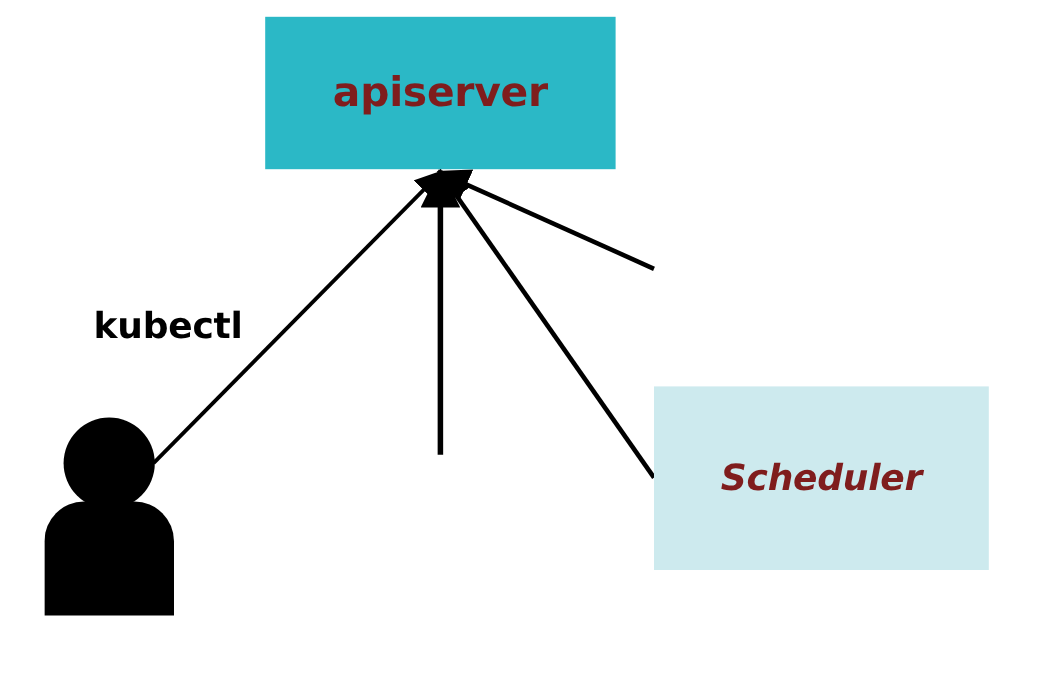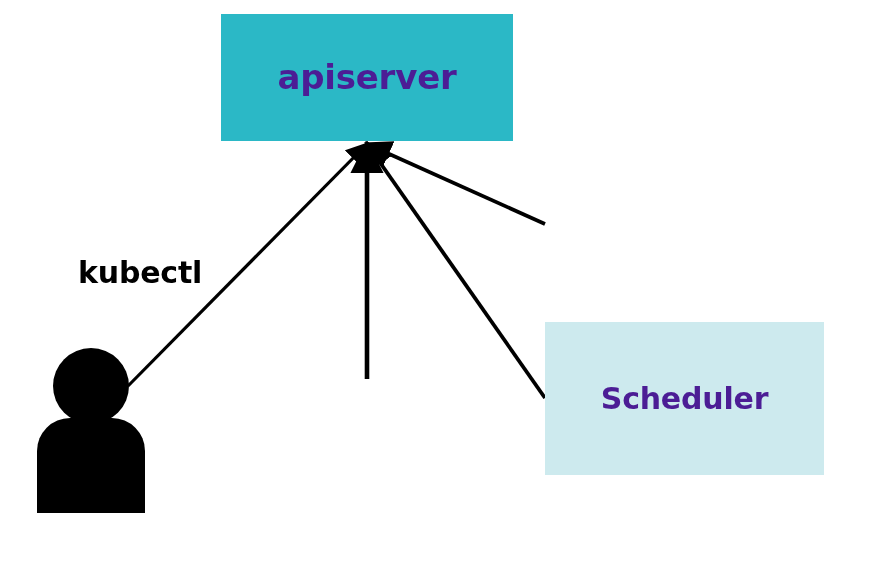--- a/index.html
+++ b/index.html
@@ -26,21 +26,21 @@
     height: 568px;
     pointer-events: none;
   }
   .node {
     position: absolute;
     box-sizing: border-box;
     display: flex;
     align-items: center;
     justify-content: center;
     text-align: center;
-    color: #4c1d95;
+    color: #7f1d1d;
     font-weight: bold;
     line-height: 1.18;
     letter-spacing: -0.2px;
     white-space: pre-line;
   }
   .node-apiserver {
     left: 221px;
     top: 14px;
     width: 292px;
     height: 127px;
@@ -55,20 +55,21 @@
     background: #cdeaee;
     font-size: 30px;
   }
   .node-scheduler {
     left: 545px;
     top: 322px;
     width: 279px;
     height: 153px;
     background: #cdeaee;
     font-size: 30px;
+    font-style: italic;
   }
   .node-kubelet {
     left: 265px;
     top: 379px;
     width: 202px;
     height: 151px;
     background: #cdeaee;
     font-size: 30px;
   }
   .edge-label {

